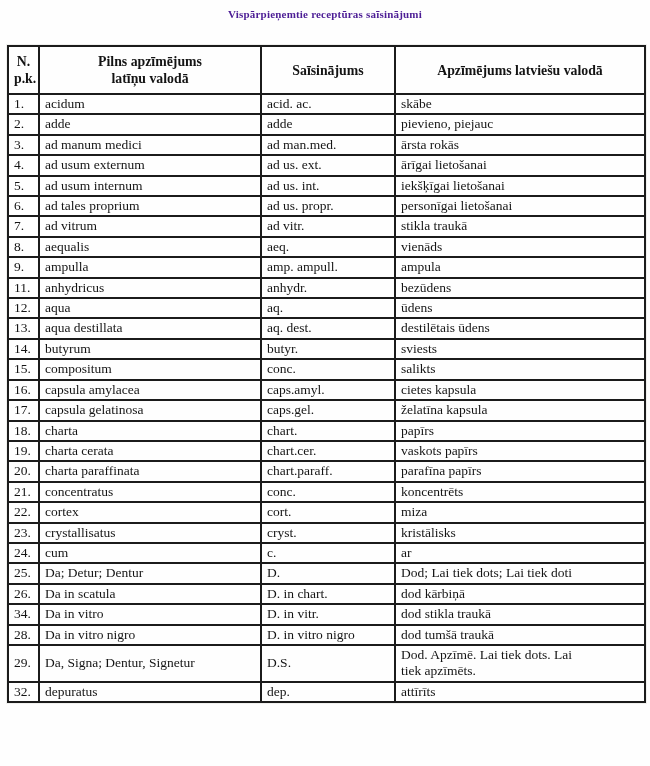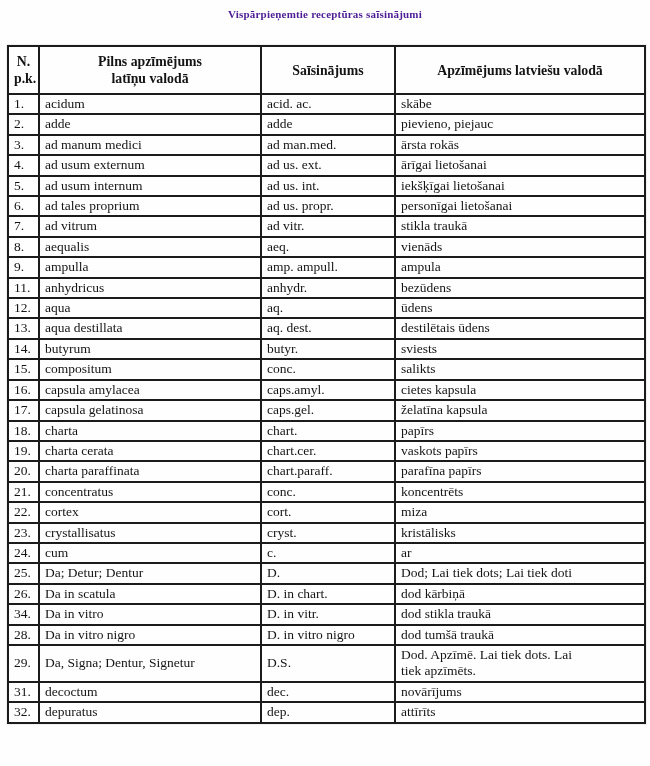--- a/index.html
+++ b/index.html
@@ -252,26 +252,20 @@
           <td class="col-latvian">dod tumšā traukā</td>
         </tr>
         <tr>
           <td class="col-num">29.</td>
           <td class="col-latin">Da, Signa; Dentur, Signetur</td>
           <td class="col-abbr">D.S.</td>
           <td class="col-latvian">Dod.  Apzīmē.  Lai  tiek  dots.  Lai
 tiek apzīmēts.</td>
         </tr>
         <tr>
-          <td class="col-num">31.</td>
-          <td class="col-latin">decoctum</td>
-          <td class="col-abbr">dec.</td>
-          <td class="col-latvian">novārījums</td>
-        </tr>
-        <tr>
           <td class="col-num">32.</td>
           <td class="col-latin">depuratus</td>
           <td class="col-abbr">dep.</td>
           <td class="col-latvian">attīrīts</td>
         </tr>
       </tbody>
   </table>
 
 </div>
 

